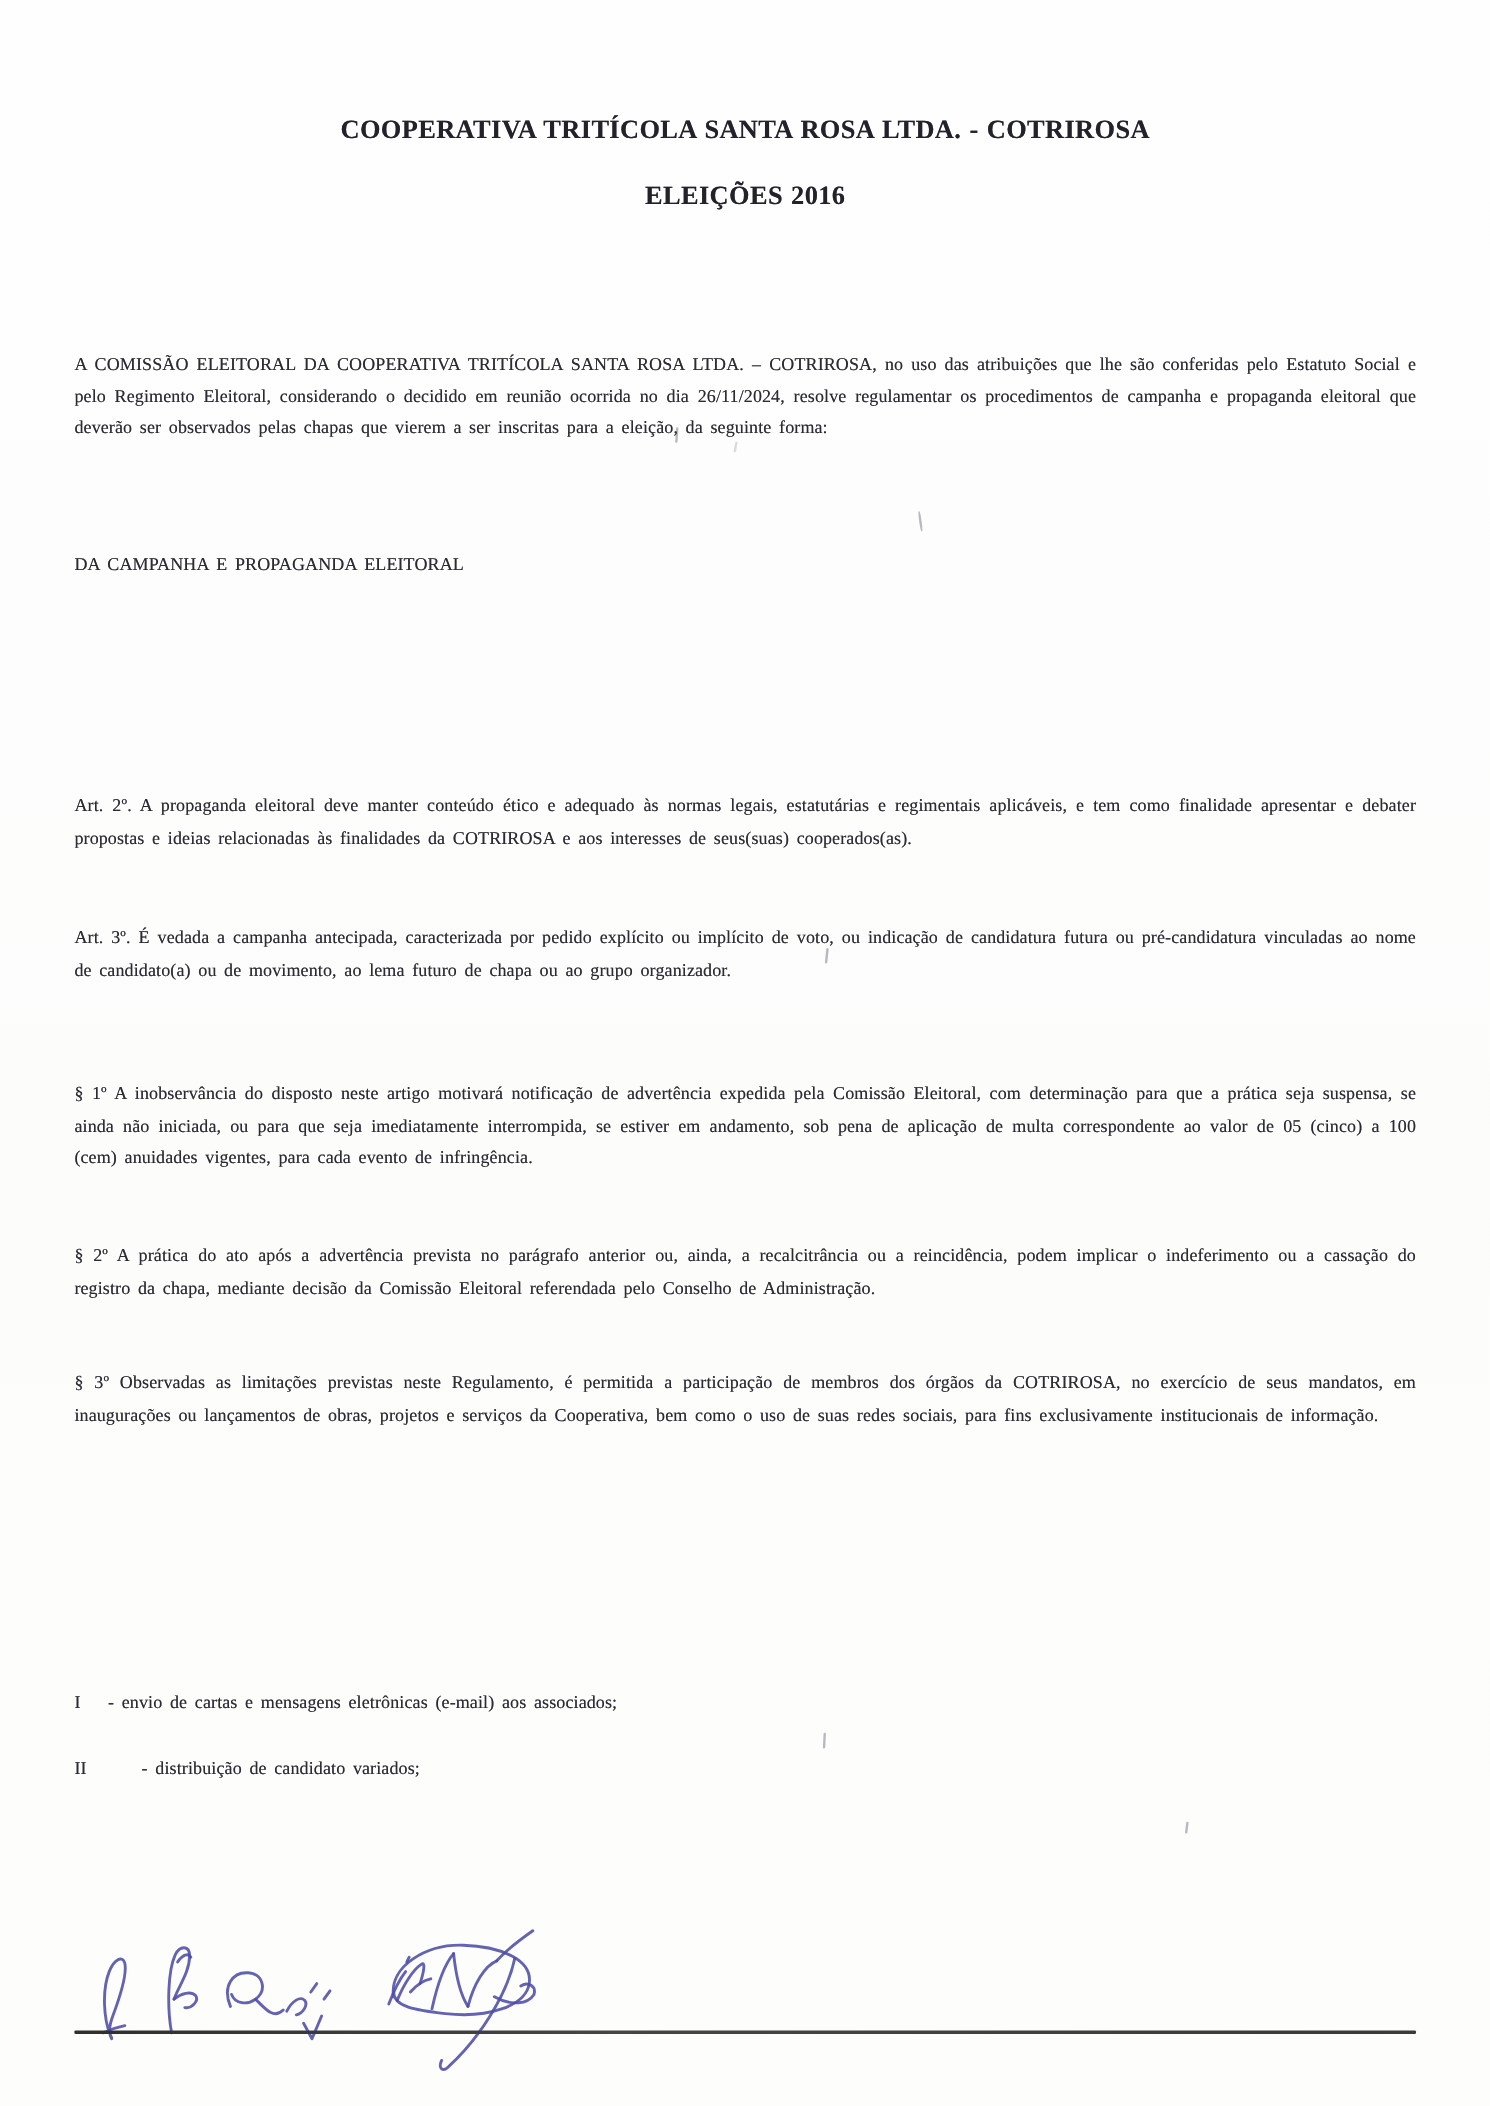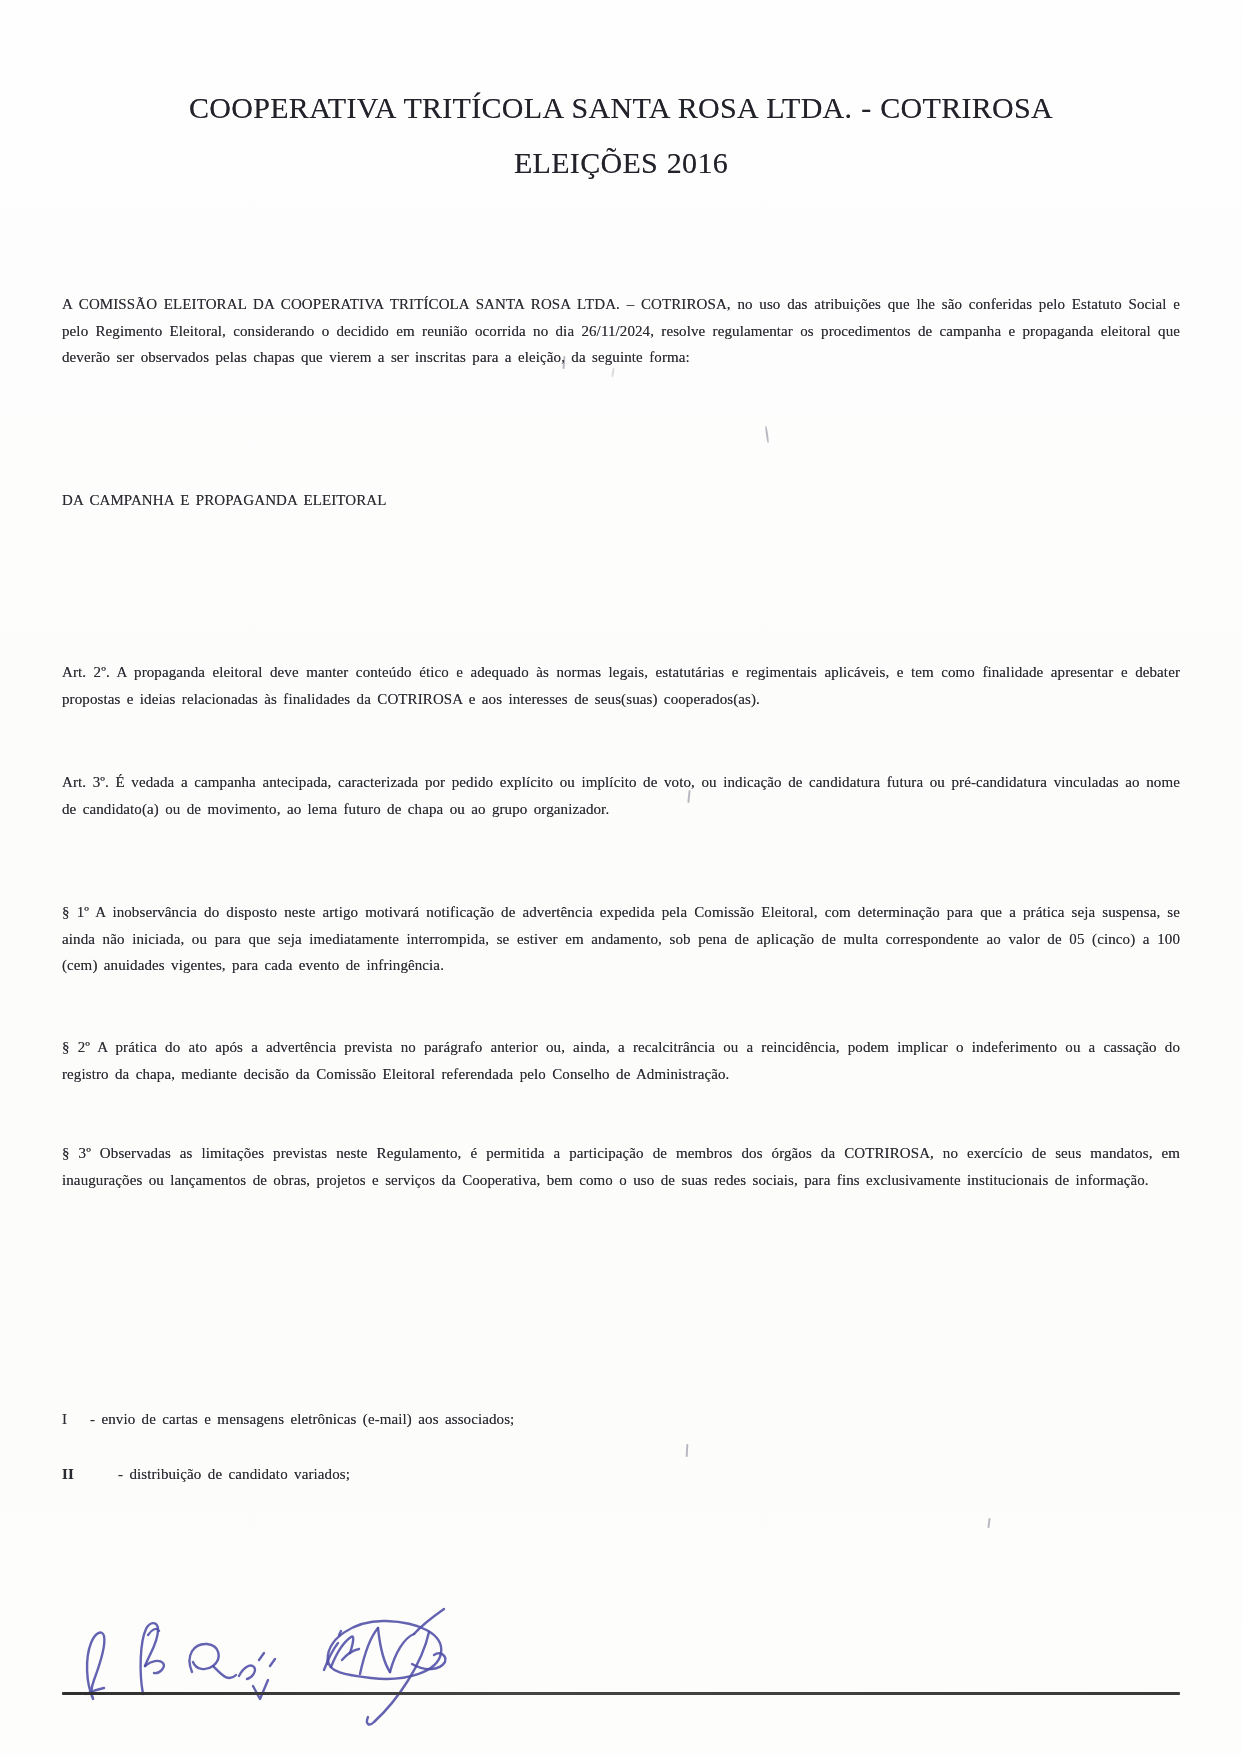--- a/index.html
+++ b/index.html
@@ -16,28 +16,28 @@
   .block{
     position:absolute;left:62px;width:1118px;
     font-size:15px;line-height:26.5px;
     text-align:justify;
     word-spacing:2.5px;
     letter-spacing:0.1px;
     text-shadow:0 0 0.5px rgba(20,20,30,0.55);
   }
   .title{
     left:0;width:1242px;text-align:center;
-    font-weight:normal;font-size:30px;letter-spacing:0.3px;
+    font-weight:bold;font-size:22px;letter-spacing:0.3px;
     color:#22222a;word-spacing:1px;
   }
   .section-heading{text-align:left;}
   .list-row{display:flex;text-align:left;}
   .list-row .numeral{flex:0 0 auto;}
   .row-1 .numeral{width:28px;}
-  .row-2 .numeral{width:56px;font-weight:bold;}
+  .row-2 .numeral{width:56px;}
   .rule{
     position:absolute;left:62px;top:1692px;width:1118px;height:3px;
     background:linear-gradient(90deg,#2f2f2f,#454545 40%,#3a3a3a);
     border-radius:1px;
   }
   .sig-svg{position:absolute;left:60px;top:1602px;}
   .sig-svg path{fill:none;stroke:#4e4da6;stroke-width:2.4;
     stroke-linecap:round;stroke-linejoin:round;opacity:0.88;}
   .artifact{position:absolute;background:rgba(74,74,100,0.38);
     width:2px;height:13px;border-radius:2px;}
@@ -53,21 +53,21 @@
 
 <div class="page">
 
   <div class="block title" style="top:95px">COOPERATIVA TRITÍCOLA SANTA ROSA LTDA. - COTRIROSA</div>
 
   <div class="block title" style="top:150px">ELEIÇÕES 2016</div>
 
 
   <div class="block" style="top:291px">A COMISSÃO ELEITORAL DA COOPERATIVA TRITÍCOLA SANTA ROSA LTDA. – COTRIROSA, no uso das atribuições que lhe são conferidas pelo Estatuto Social e pelo Regimento Eleitoral, considerando o decidido em reunião ocorrida no dia 26/11/2024, resolve regulamentar os procedimentos de campanha e propaganda eleitoral que deverão ser observados pelas chapas que vierem a ser inscritas para a eleição, da seguinte forma:</div>
 
-  <div class="block section-heading" style="top:487px">DA CAMPANHA E PROPAGANDA ELEITORAL</div>
+  <div class="block section-heading" style="top:458px">DA CAMPANHA E PROPAGANDA ELEITORAL</div>
 
 
   <div class="block" style="top:659px">Art. 2º. A propaganda eleitoral deve manter conteúdo ético e adequado às normas legais, estatutárias e regimentais aplicáveis, e tem como finalidade apresentar e debater propostas e ideias relacionadas às finalidades da COTRIROSA e aos interesses de seus(suas) cooperados(as).</div>
 
   <div class="block" style="top:769px">Art. 3º. É vedada a campanha antecipada, caracterizada por pedido explícito ou implícito de voto, ou indicação de candidatura futura ou pré-candidatura vinculadas ao nome de candidato(a) ou de movimento,  ao lema futuro de chapa ou ao grupo organizador.</div>
 
   <div class="block" style="top:899px">§ 1º A inobservância do disposto neste artigo motivará notificação de advertência expedida pela Comissão Eleitoral, com determinação para que a prática seja suspensa, se ainda não iniciada, ou para que seja imediatamente interrompida, se estiver em andamento, sob pena de aplicação de multa correspondente ao valor de 05 (cinco) a 100 (cem) anuidades vigentes, para cada evento de infringência.</div>
 
   <div class="block" style="top:1034px">§ 2º A prática do ato após a advertência prevista no parágrafo anterior ou, ainda, a recalcitrância ou a reincidência, podem implicar o indeferimento ou a cassação do registro da chapa, mediante decisão da Comissão Eleitoral referendada pelo Conselho de Administração.</div>
 

